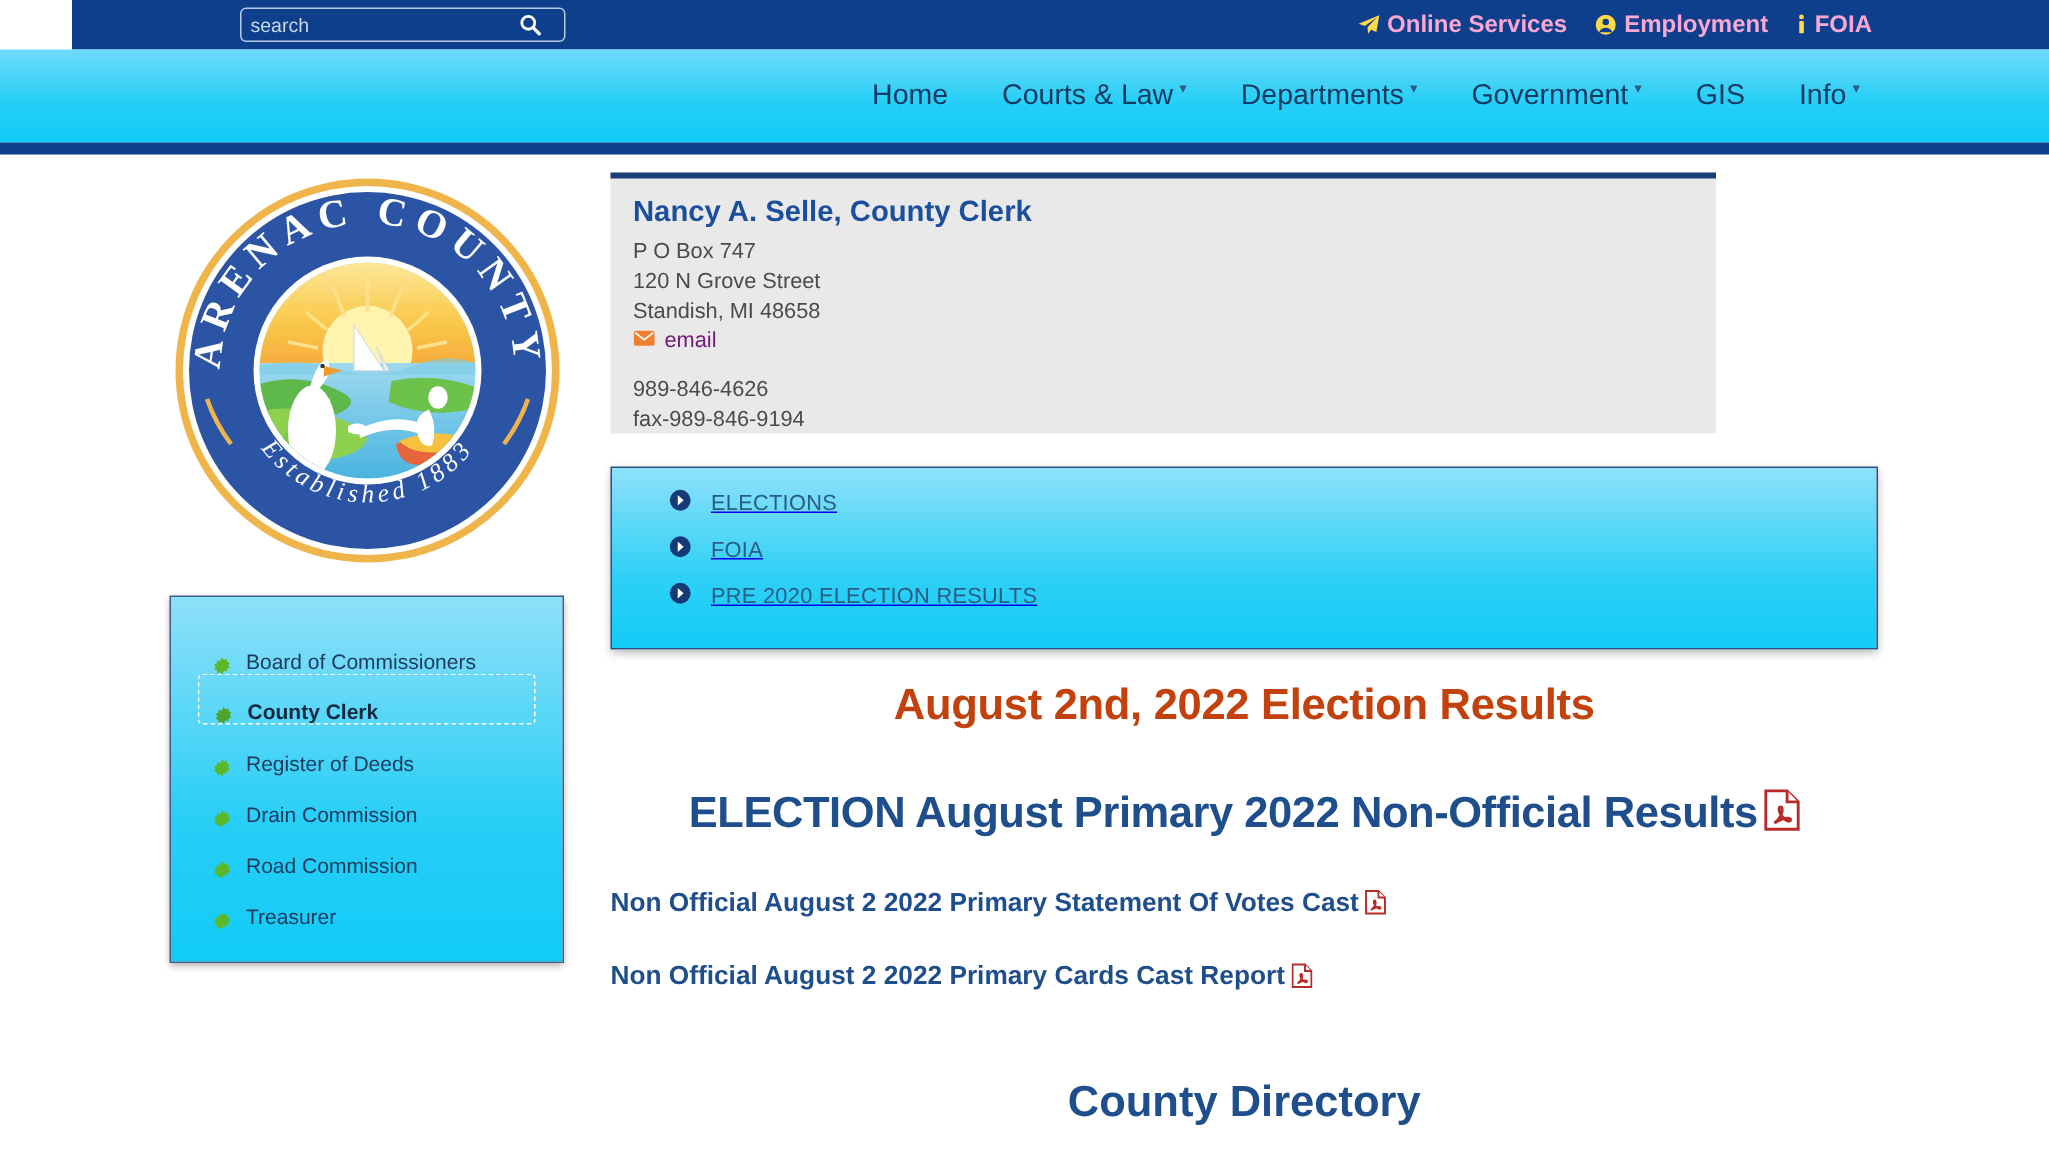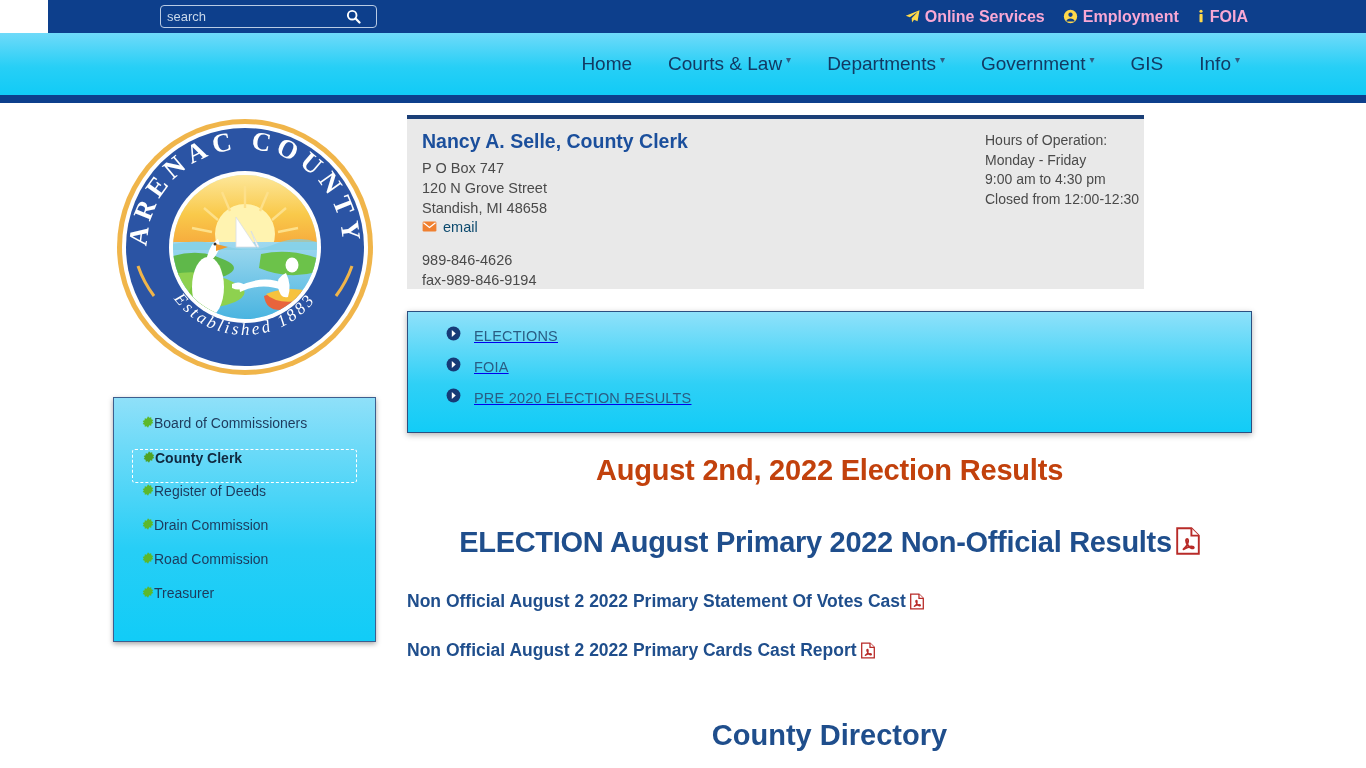--- a/index.html
+++ b/index.html
@@ -84,21 +84,21 @@
   }
 
   .sidebox {
     position: absolute; left: 113px; top: 397px;
     width: 263px; height: 245px;
     background: linear-gradient(180deg, #8fe0f9 0%, #27cef6 62%, #11ccf7 100%);
     border: 1px solid #3d5e8e;
     box-shadow: 0 2px 5px rgba(0,0,0,0.35);
   }
   .side-item {
-    display: flex; align-items: flex-start; 
+    display: flex; align-items: flex-end; gap: 10px;
     height: 34px; margin: 0 18px;
     padding-left: 10px;
     color: #1d3a5c; font-size: 14px;
     cursor: pointer;
   }
   .side-item:first-child { margin-top: 17px; }
   .side-item.active {
     font-weight: bold; color: #10283f;
     border: 1px dashed #ffffff;
     border-radius: 3px;
@@ -118,21 +118,21 @@
   .contact-left { position: absolute; left: 15px; top: 10px; }
   .contact-name {
     color: #1b4f9c; font-size: 19.5px; font-weight: bold;
     margin: 0 0 4px 0; line-height: 1.3;
   }
   .contact-line {
     color: #4a4a4a; font-size: 14.5px; line-height: 20px;
   }
   .email-link {
     display: inline-flex; align-items: center; gap: 6px;
-    color: #0c4a6e; font-size: 14.5px;
+    color: #701a75; font-size: 14.5px;
     text-decoration: none; cursor: pointer; margin-top: 1px;
   }
   .contact-phones { margin-top: 14px; }
   .contact-right {
     position: absolute; left: 578px; top: 12px;
     color: #4a4a4a; font-size: 14px; line-height: 19.6px;
   }
 
   
   .linkpanel {
@@ -409,26 +409,20 @@
         </svg>
       </span>
       <span>email</span>
     </a>
     <div class="contact-phones">
       <div class="contact-line">989-846-4626</div>
       <div class="contact-line">fax-989-846-9194</div>
     </div>
   </div>
 
-  <div class="contact-right">
-    <div>Hours of Operation:</div>
-    <div>Monday - Friday</div>
-    <div>9:00 am to 4:30 pm</div>
-    <div>Closed from 12:00-12:30</div>
-  </div>
 </div>
 
 <div class="linkpanel">
 
   <a class="panel-row" href="#">
     <span>
       <svg width="15" height="15" viewBox="0 0 16 16">
         <circle cx="8" cy="8" r="7.4" fill="#163a77"></circle>
         <path d="M6.2 4.2 10.4 8 6.2 11.8z" fill="#ffffff"></path>
       </svg>

